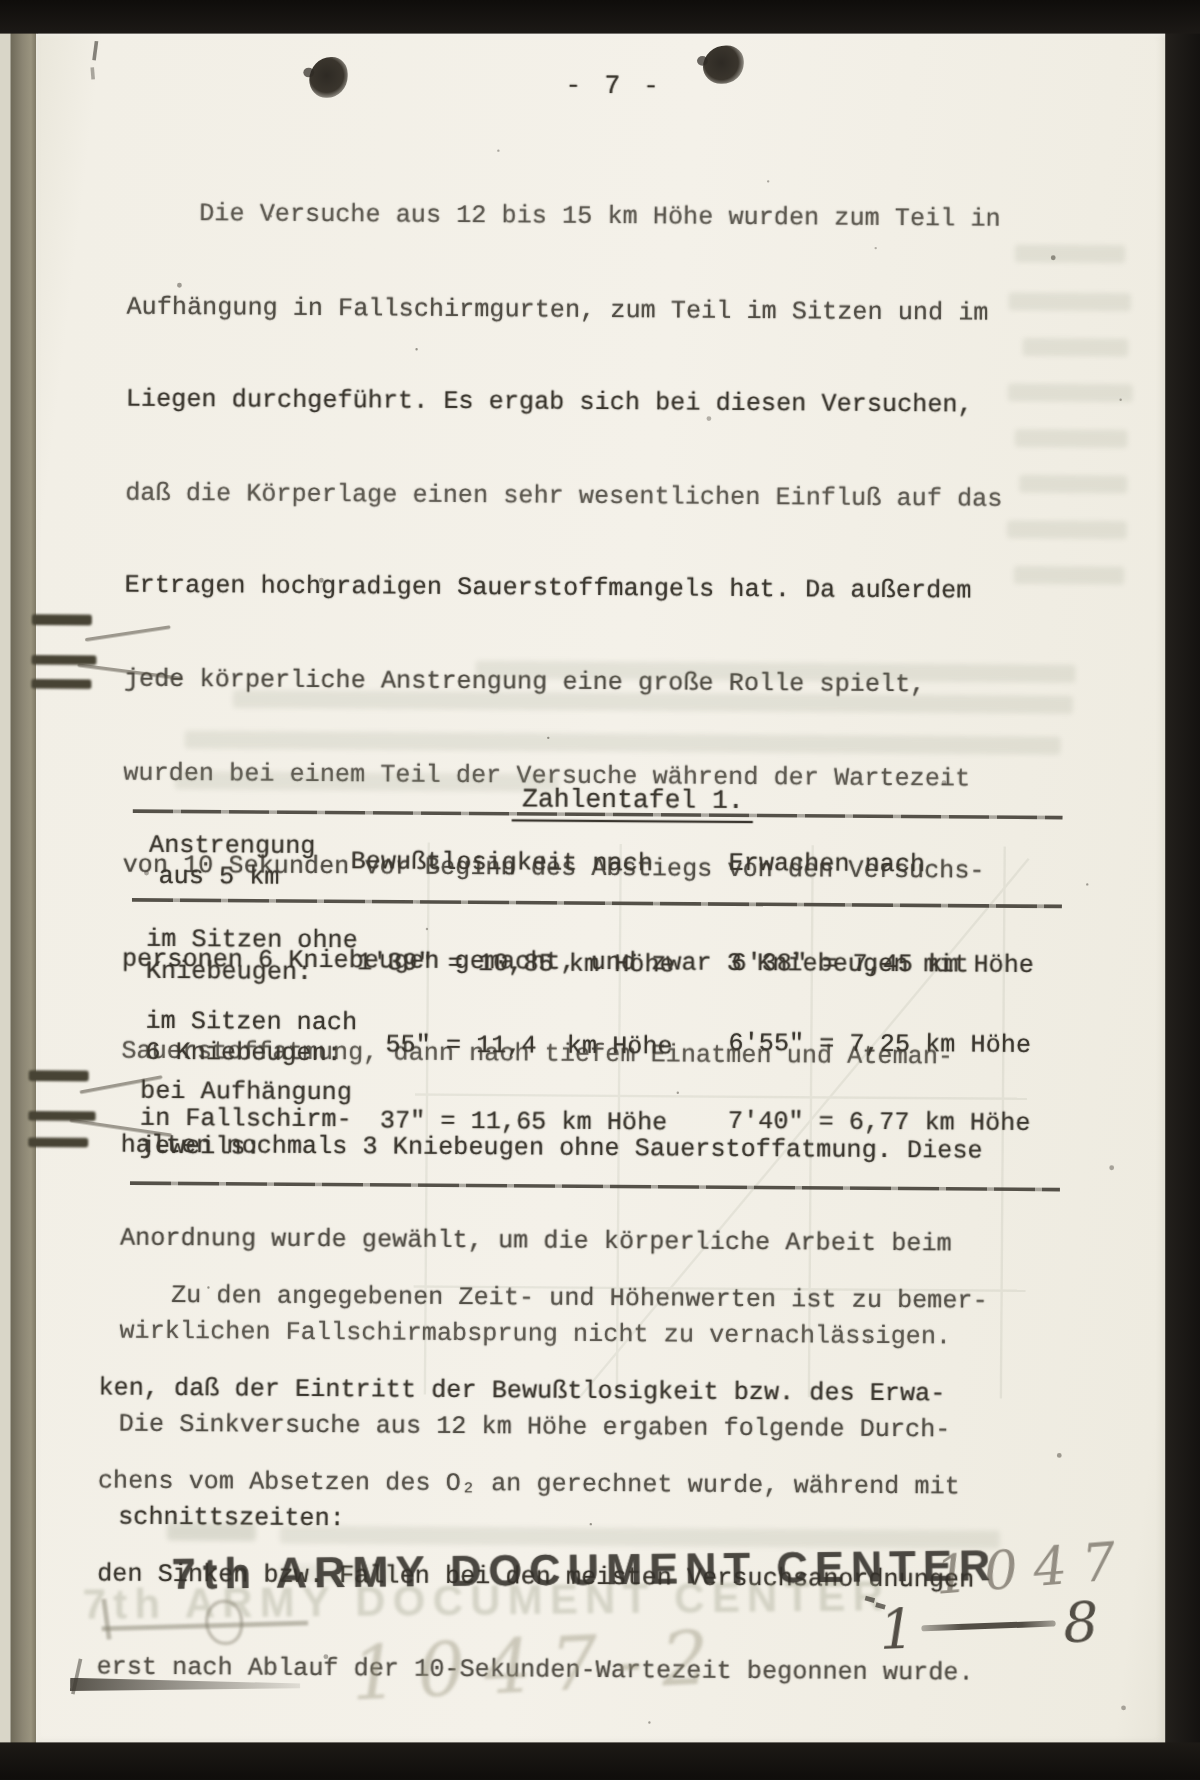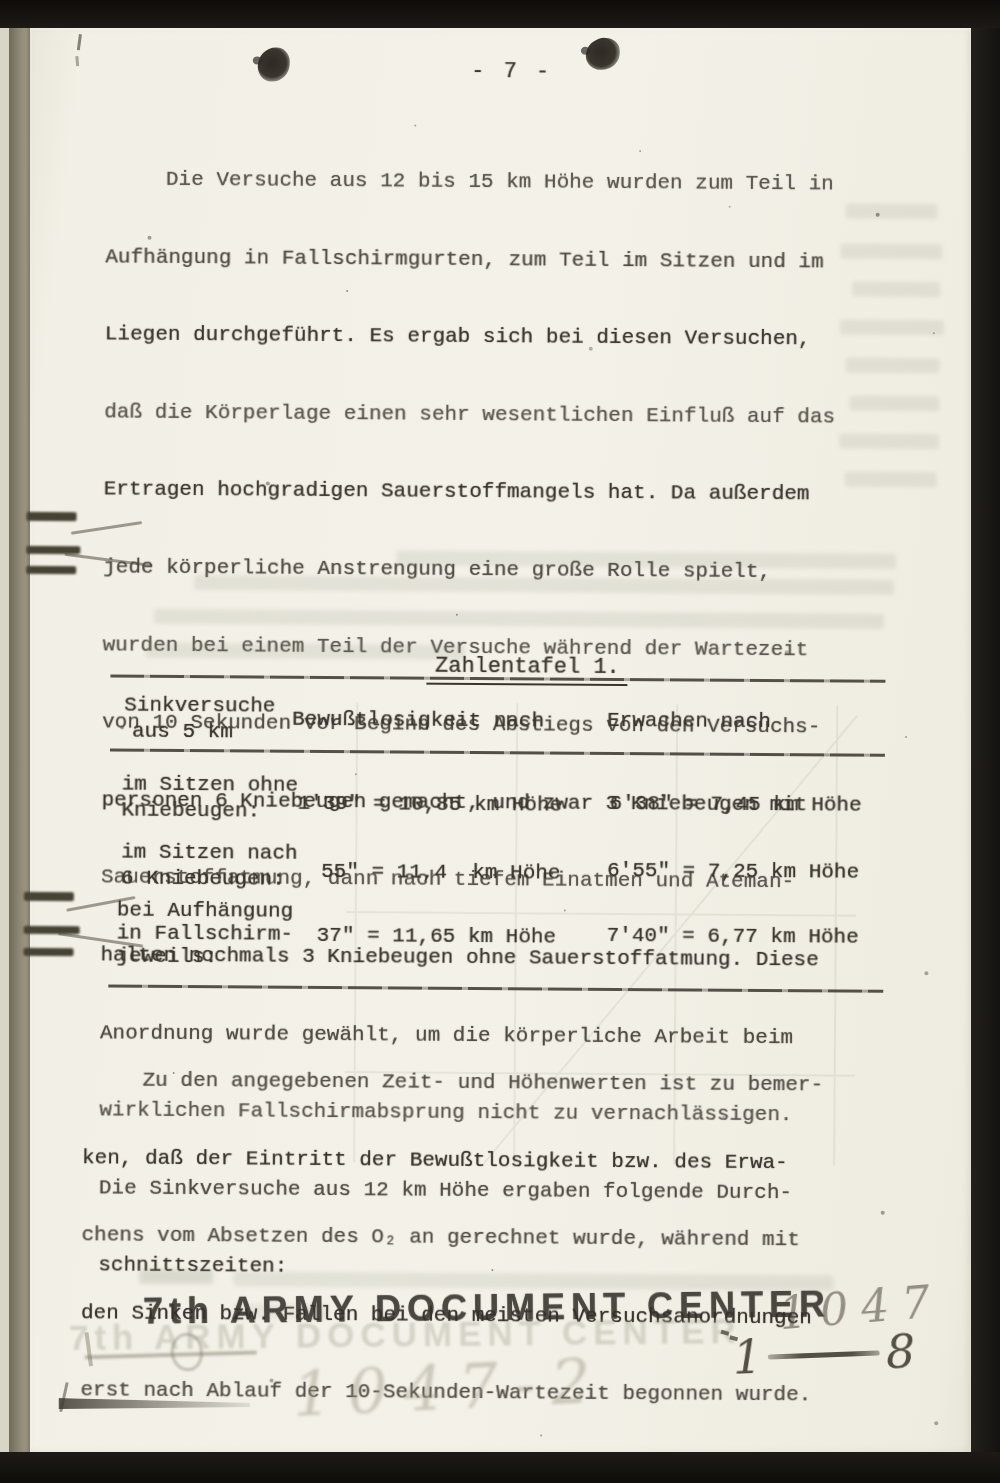--- a/index.html
+++ b/index.html
@@ -158,21 +158,21 @@
           <line x1="520" y1="20" x2="520" y2="480"></line>
           <line x1="30" y1="70" x2="540" y2="70"></line>
           <line x1="30" y1="230" x2="540" y2="230"></line>
           <line x1="30" y1="390" x2="540" y2="390"></line>
           <line x1="170" y1="480" x2="540" y2="30"></line>
         </g>
       </svg>
 
       <div class="twrap">
         <div class="trule" style="top:6px;"></div>
-        <div class="tcell typew" style="left:14px;top:24px;">Sinkversuche</div>
+        <div class="tcell typew" style="left:14px;top:24px;">Anstrengung</div>
         <div class="tcell typew" style="left:22px;top:50px;">aus 5 km</div>
         <div class="tcell typew" style="left:182px;top:37px;">Bewußtlosigkeit nach</div>
         <div class="tcell typew" style="left:497px;top:36px;">Erwachen nach</div>
         <div class="trule" style="top:80px;"></div>
 
         <div class="tcell typew" style="left:12px;top:103px;">im Sitzen ohne</div>
         <div class="tcell typew" style="left:12px;top:129px;">Kniebeugen:</div>
         <div class="tcell typew" style="left:188px;top:121px;">1'39" = 10,85 km Höhe</div>
         <div class="tcell typew" style="left:500px;top:119px;">6'38" = 7,45 km Höhe</div>
 

